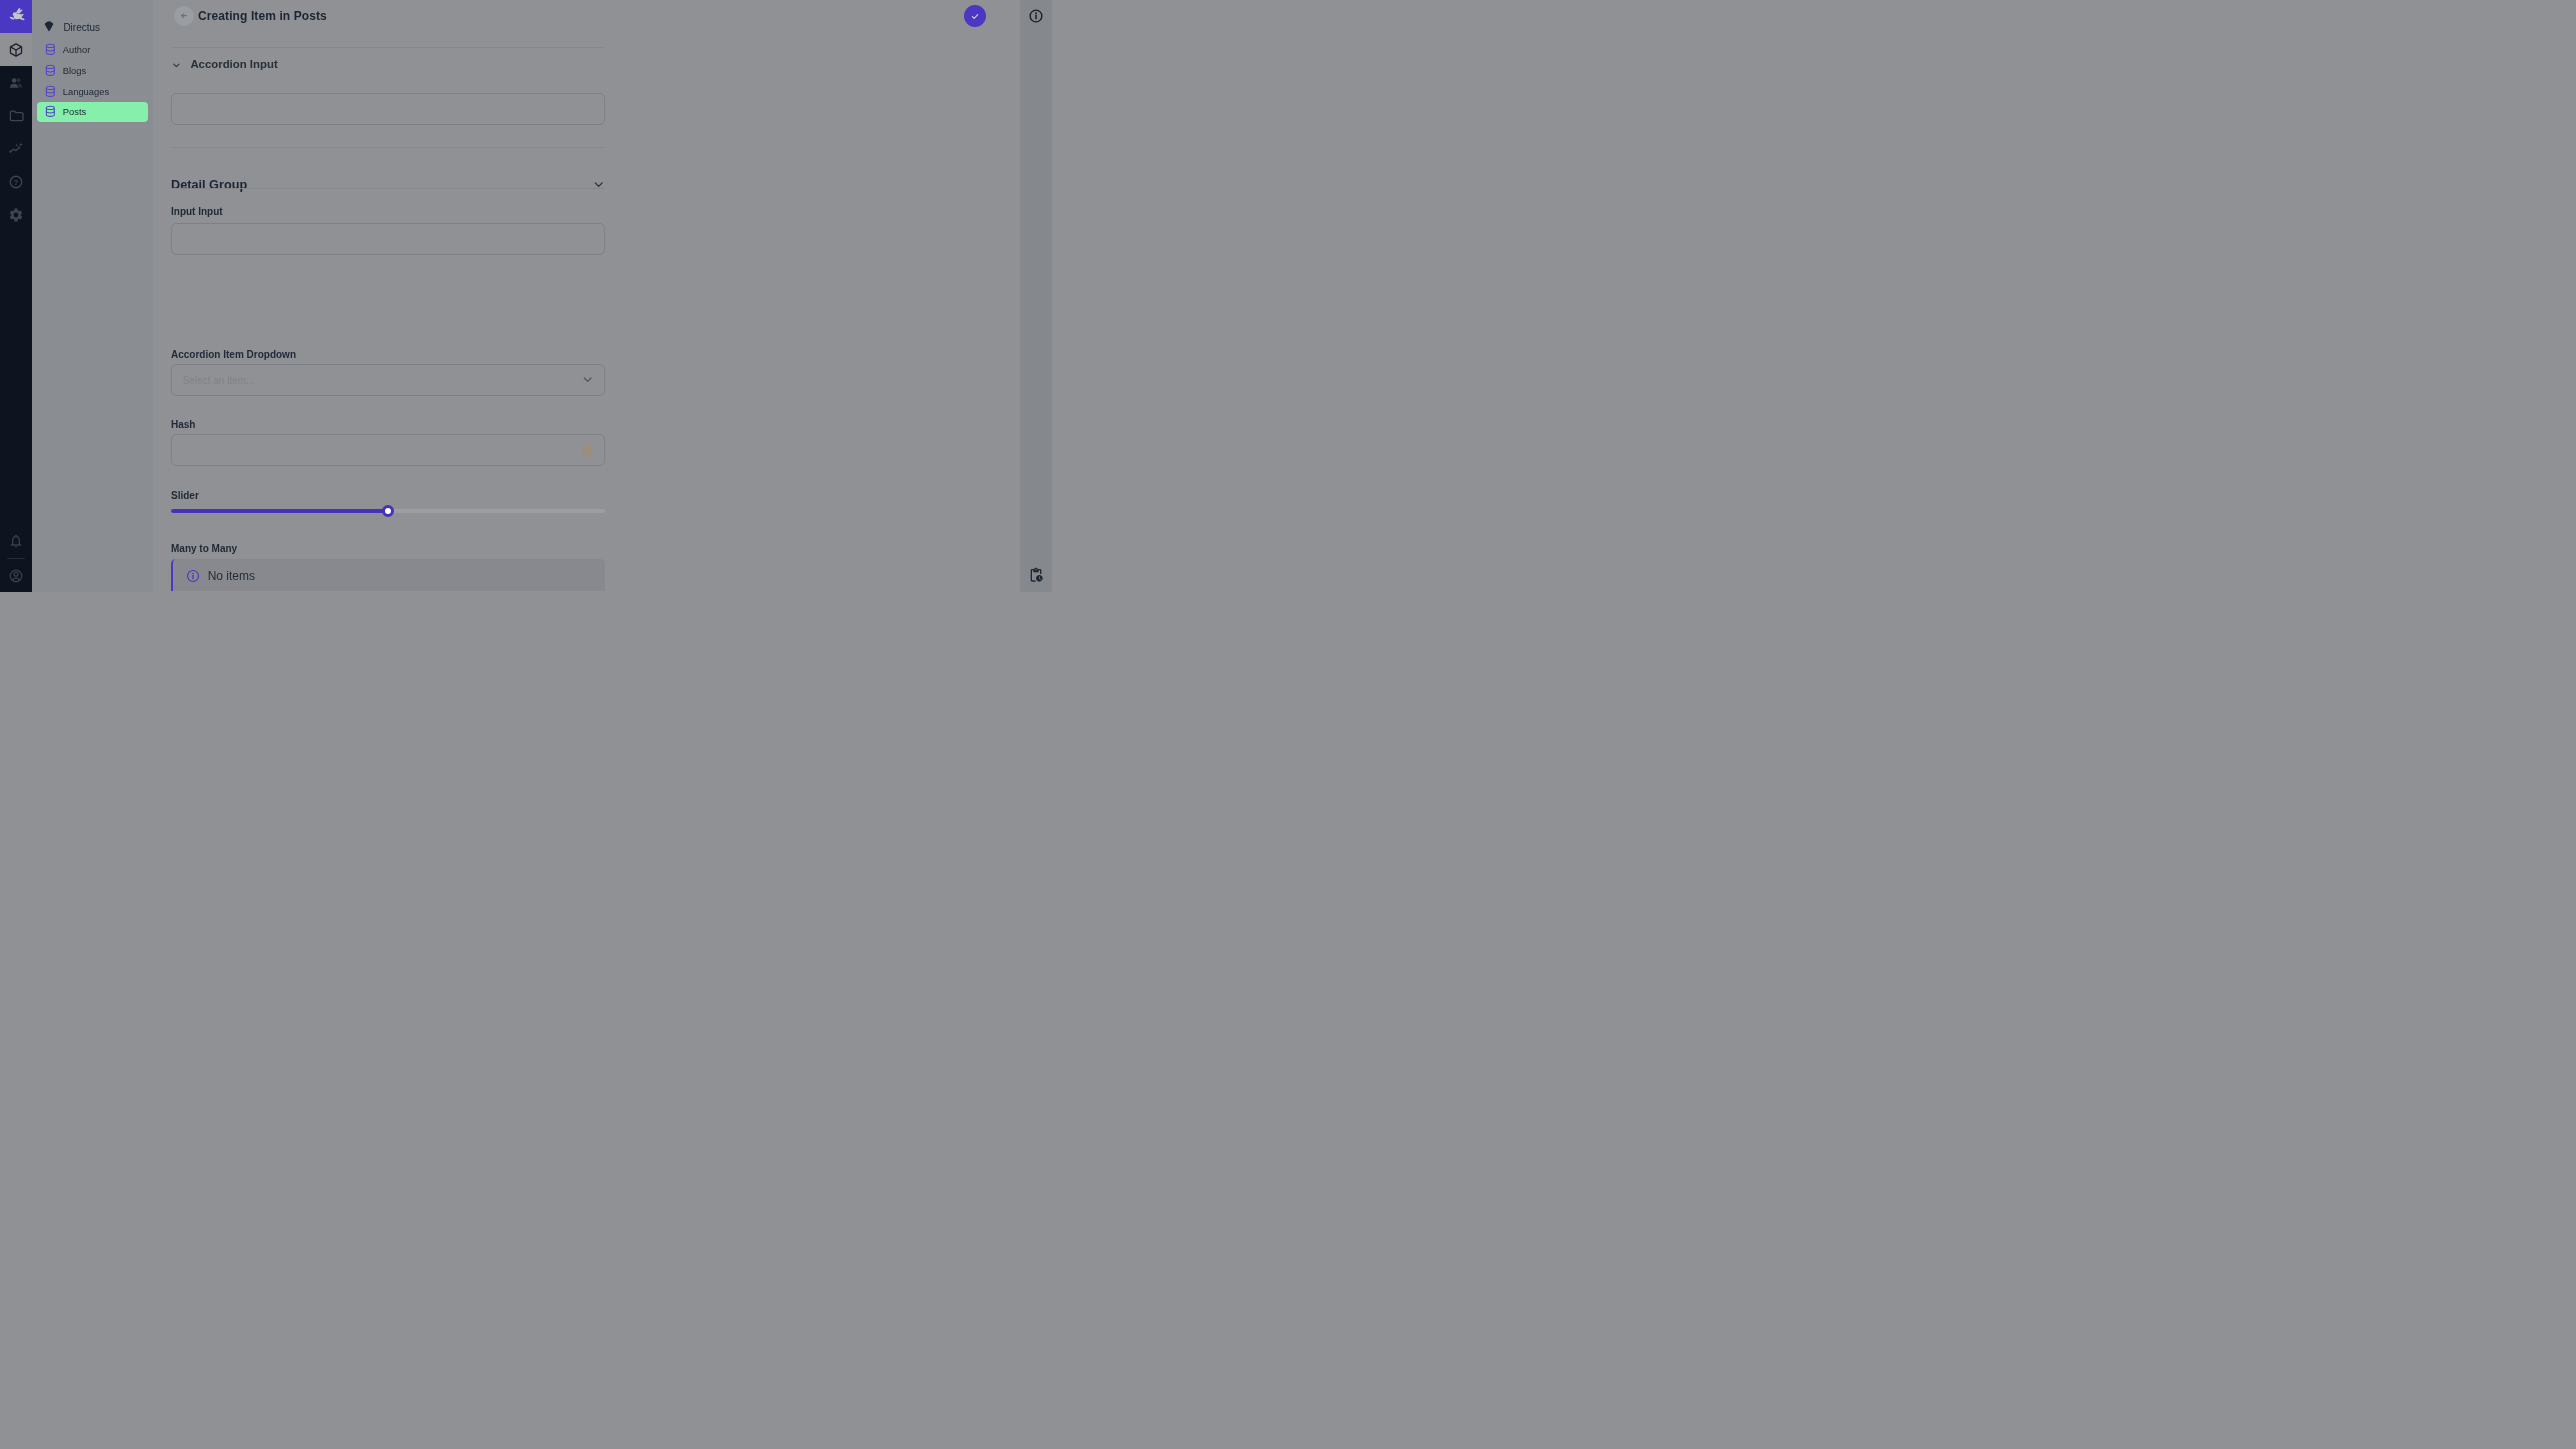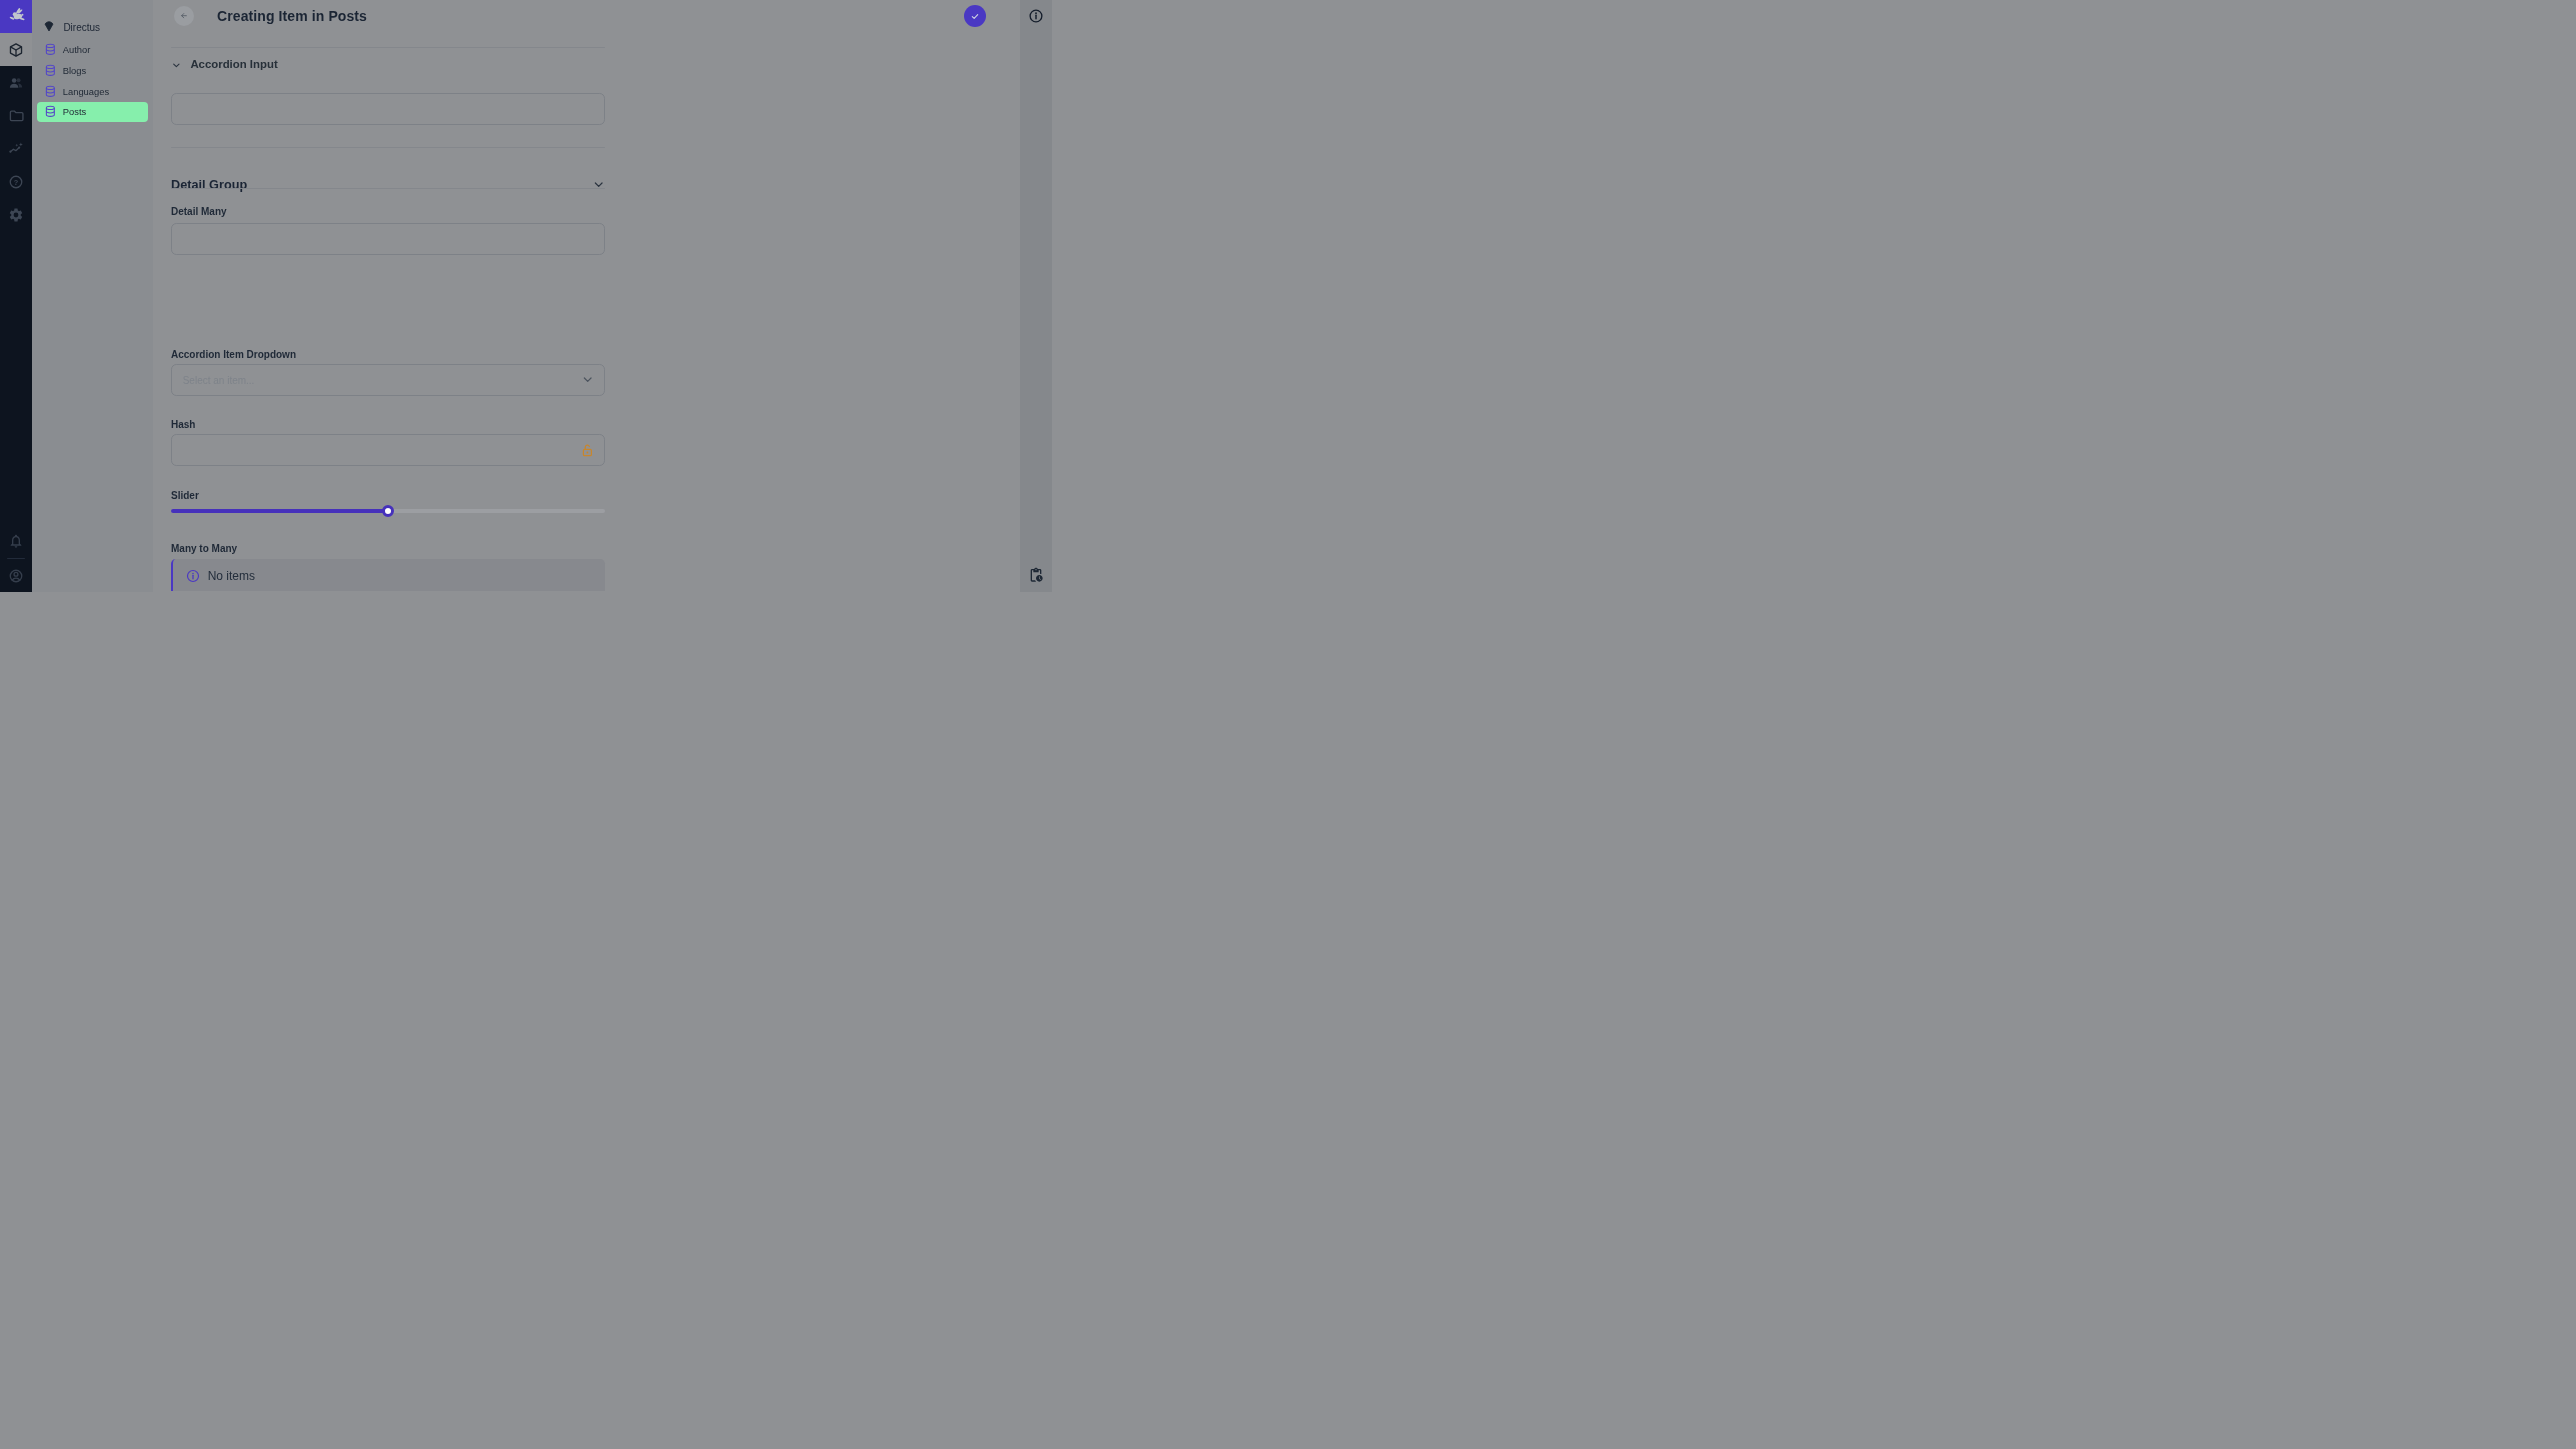--- a/index.html
+++ b/index.html
@@ -30,21 +30,21 @@
 
   
   .right-strip{position:absolute;right:0;top:0;width:32px;height:592px;background:#85888c;z-index:5;
     display:flex;flex-direction:column;align-items:center;justify-content:space-between;padding:8px 0 8.7px 0;box-sizing:border-box}
   .strip-btn{background:none;border:none;padding:0;cursor:pointer;display:flex;align-items:center;justify-content:center}
 
   
   .header{position:absolute;left:154px;top:0;width:866px;height:32px;background:#8f9194;
     display:flex;align-items:center;padding:0 19px 0 20px;box-sizing:border-box;z-index:3}
   .back-btn{width:20px;height:20px;border-radius:50%;background:#9a9da1;border:none;display:flex;align-items:center;justify-content:center;cursor:pointer;flex:0 0 auto}
-  .page-title{margin-left:23px;font-size:14px;font-weight:700;color:#1b2534;letter-spacing:0.1px}
+  .page-title{margin-left:4px;font-size:12px;font-weight:700;color:#1b2534;letter-spacing:0.1px}
   .header-actions{margin-left:auto;display:flex;align-items:center;gap:3.4px}
   .save-btn{width:22px;height:22px;border-radius:50%;background:#4a38c3;border:none;display:flex;align-items:center;justify-content:center;cursor:pointer}
   .kebab-btn{width:10.7px;height:22px;background:none;border:none;display:flex;align-items:center;justify-content:center;cursor:pointer}
 
   
   .content{position:absolute;left:154px;top:32px;width:866px;height:559px;background:#8f9194;overflow:hidden;z-index:2}
   .form-col{position:absolute;left:17px;top:0;width:434px;height:100%}
   .divider{position:absolute;left:0;width:434px;height:1.3px;background:#84878c;border-radius:0.7px}
   .acc-head{position:absolute;left:0;top:21px;height:17.4px;display:flex;align-items:flex-end;gap:8.7px;cursor:pointer}
   .acc-title{font-size:11.4px;font-weight:700;color:#273039}
@@ -269,21 +269,21 @@
 
       <div class="group-head">
         <span class="group-title">Detail Group</span>
         <svg class="group-chevron" width="13.4" height="13.4" viewBox="0 0 24 24" fill="none" stroke="#2a333f" stroke-width="2.2" stroke-linecap="round" stroke-linejoin="round">
           <path d="M6 9l6 6 6-6"></path>
         </svg>
       </div>
 
       <div class="divider" style="top:156px"></div>
 
-      <div class="field-label" style="top:174px">Detail Many</div>
+      <div class="field-label" style="top:174px">Input Input</div>
       <input class="text-input" style="top: 191px;" type="text" readonly="">
 
 
       <div class="field-label" style="top:317px">Accordion Item Dropdown</div>
       <div class="select-box">
         <span class="select-placeholder">Select an item...</span>
         <svg class="select-chevron" width="13.4" height="13.4" viewBox="0 0 24 24" fill="none" stroke="#4c545e" stroke-width="2.2" stroke-linecap="round" stroke-linejoin="round">
           <path d="M6 9l6 6 6-6"></path>
         </svg>
       </div>

